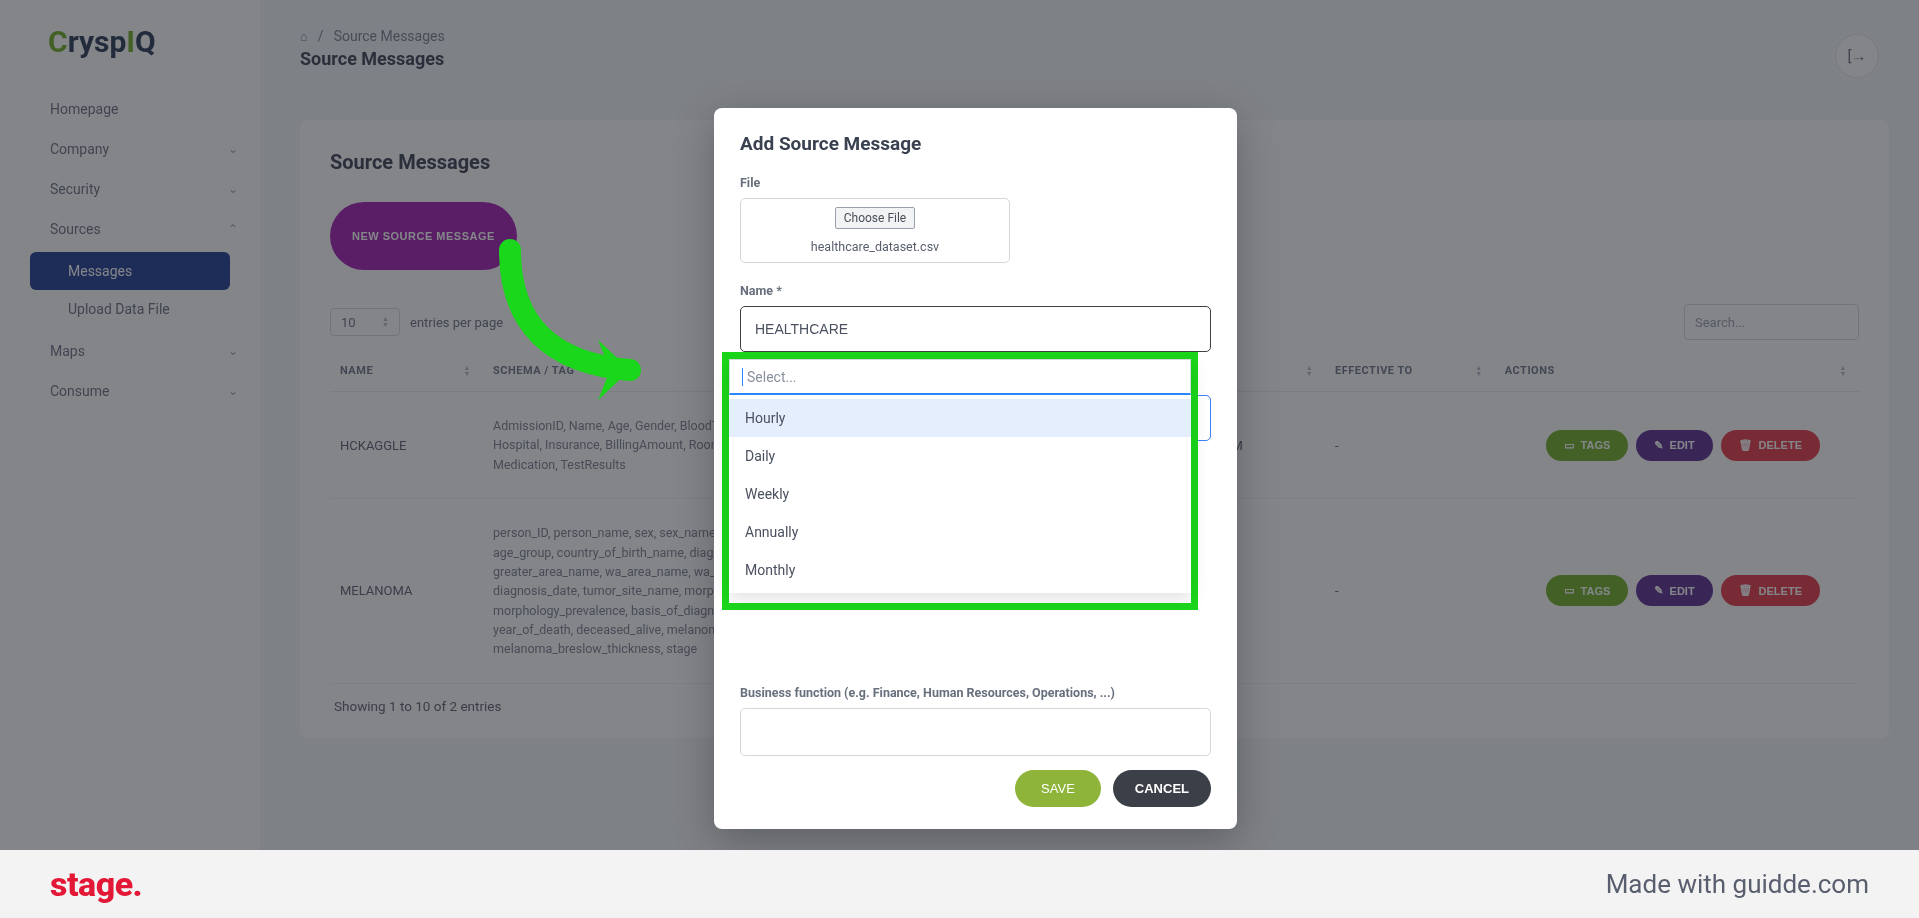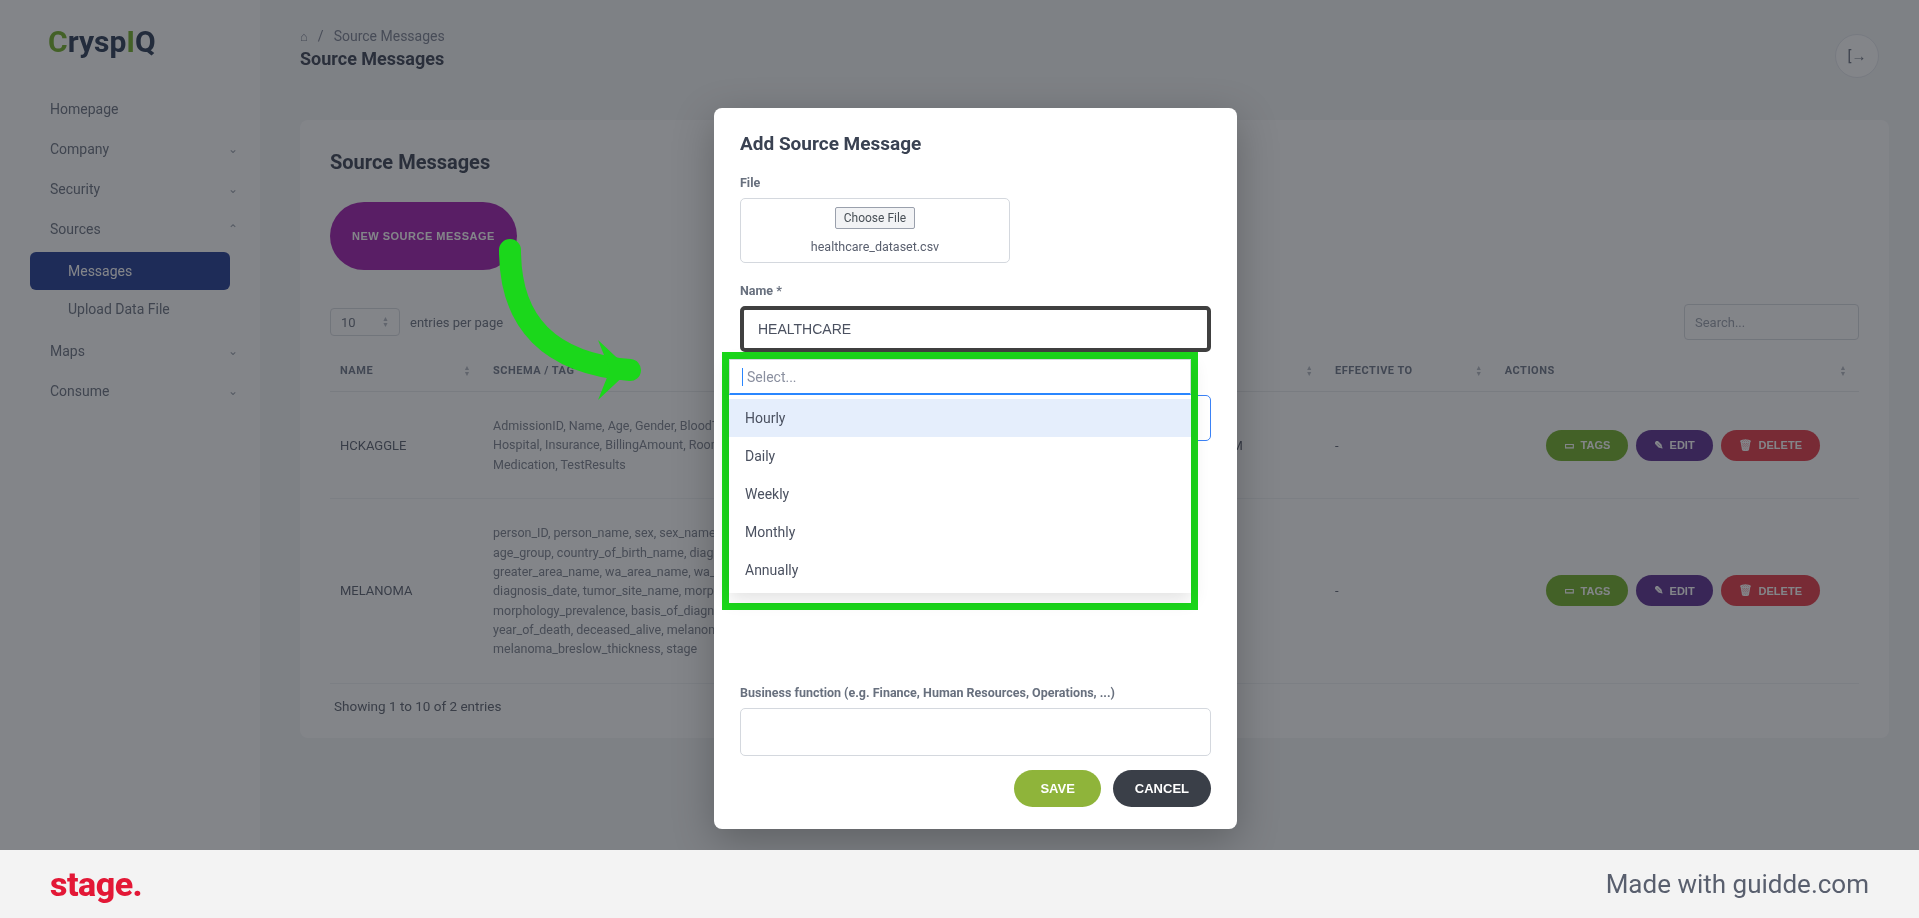--- a/index.html
+++ b/index.html
@@ -50,26 +50,26 @@
 
 .dim { position: absolute; inset: 0; background: rgba(30,33,40,.55); }
 
 
 .modal { position: absolute; left: 714px; top: 108px; width: 523px; background: #fff; border-radius: 8px; padding: 24px 26px 22px; box-shadow: 0 12px 40px rgba(0,0,0,.25); }
 .modal h2 { font-size: 19px; font-weight: 700; color: #3a4252; margin-bottom: 20px; }
 .fld-label { font-size: 12.5px; font-weight: 700; color: #68707e; margin-bottom: 8px; }
 .file-row { border: 1px solid #d4d8de; border-radius: 5px; padding: 8px 24px; display: flex; align-items: center; gap: 10px; margin-bottom: 20px; width: 270px; flex-direction: column; }
 .file-row .choose { font-size: 12px; border: 1px solid #9aa0ac; padding: 3px 8px; border-radius: 2px; background: #f2f3f5; cursor: pointer; }
 .file-row .fname { font-size: 12.5px; color: #595f6e; }
-.text-input { width: 100%; height: 46px; border: 4px solid #404040; border-radius: 5px; padding: 0 14px; font-size: 14px; color: #4b5160; margin-bottom: 20px; }
+.text-input { width: 100%; height: 46px; border: 1px solid #404040; border-radius: 5px; padding: 0 14px; font-size: 14px; color: #4b5160; margin-bottom: 20px; }
 .modal-select { width: 100%; height: 46px; border: 1px solid #3b82f6; border-radius: 5px; padding: 0 14px; font-size: 14px; color: #888; display: flex; align-items: center; justify-content: space-between; cursor: pointer; position: relative; background: #fff; }
 .modal-select .chev { color: #4a5160; font-size: 12px; }
 .gap { height: 200px; }
 .modal-buttons { display: flex; justify-content: flex-end; gap: 12px; margin-top: 14px; }
-.btn-save { background: #8fb43a; color: #fff; border: none; border-radius: 999px; padding: 11px 26px; font-size: 13px; font-weight: 700; cursor: pointer; }
+.btn-save { background: #8fb43a; color: #fff; border: none; border-radius: 999px; padding: 11px 26px; font-size: 13px; font-weight: 400; cursor: pointer; }
 .btn-cancel { background: #3a3f48; color: #fff; border: none; border-radius: 999px; padding: 11px 22px; font-size: 13px; font-weight: 700; cursor: pointer; }
 .biz-label { font-size: 12.5px; font-weight: 700; color: #68707e; margin-top: 44px; margin-bottom: 8px; }
 .biz-input { width: 100%; height: 48px; border: 1px solid #d4d8de; border-radius: 5px; }
 
 
 .highlight-box { position: absolute; left: 722px; top: 352px; width: 476px; height: 258px; border: 7px solid #1bd71b; background: transparent; z-index: 40; pointer-events: none; }
 .dropdown-open { position: absolute; left: 729px; top: 359px; width: 462px; background: #fff; z-index: 50; box-shadow: 0 6px 18px rgba(0,0,0,.12); }
 .dd-search { height: 36px; border: 1px solid #d4d8de; border-bottom: 2px solid #2986ff; display: flex; align-items: center; padding: 0 12px; font-size: 14px; color: #8b90a0; }
 .dd-search .cursor { width: 1px; height: 18px; background: #2986ff; margin-right: 4px; }
 .dd-list { padding: 4px 0; border-radius: 13px; }
@@ -273,22 +273,22 @@
 
 <div class="dropdown-open">
   <div class="dd-search">
     <span class="cursor"></span>
     <span>Select...</span>
   </div>
   <div class="dd-list">
     <div class="dd-item hover">Hourly</div>
     <div class="dd-item">Daily</div>
     <div class="dd-item">Weekly</div>
+    <div class="dd-item">Annually</div>
     <div class="dd-item">Monthly</div>
-    <div class="dd-item">Annually</div>
   </div>
 </div>
 
 <svg class="arrow" width="200" height="200">
   <path d="M 30 30 Q 30 140 150 150" stroke="#1bd71b" stroke-width="22" fill="none" stroke-linecap="round"></path>
   <path d="M 150 150 L 118 120 L 130 150 L 118 180 Z" fill="#1bd71b"></path>
 </svg>
 
 <div class="footer">
   <div class="guidde-logo">stage.</div>

